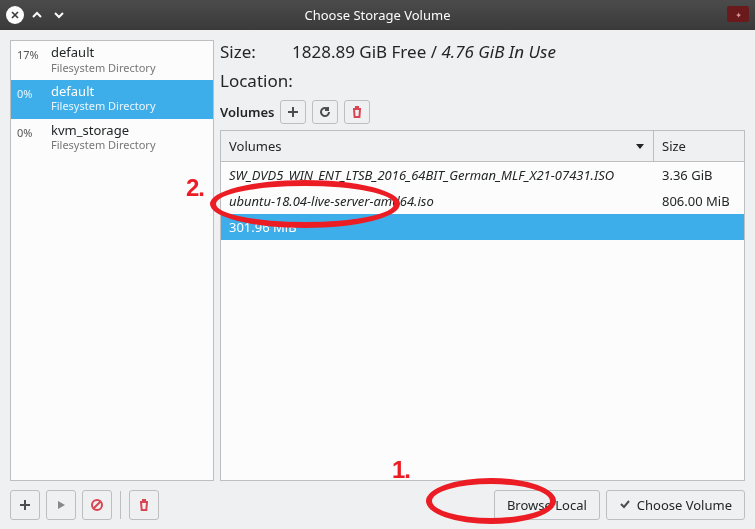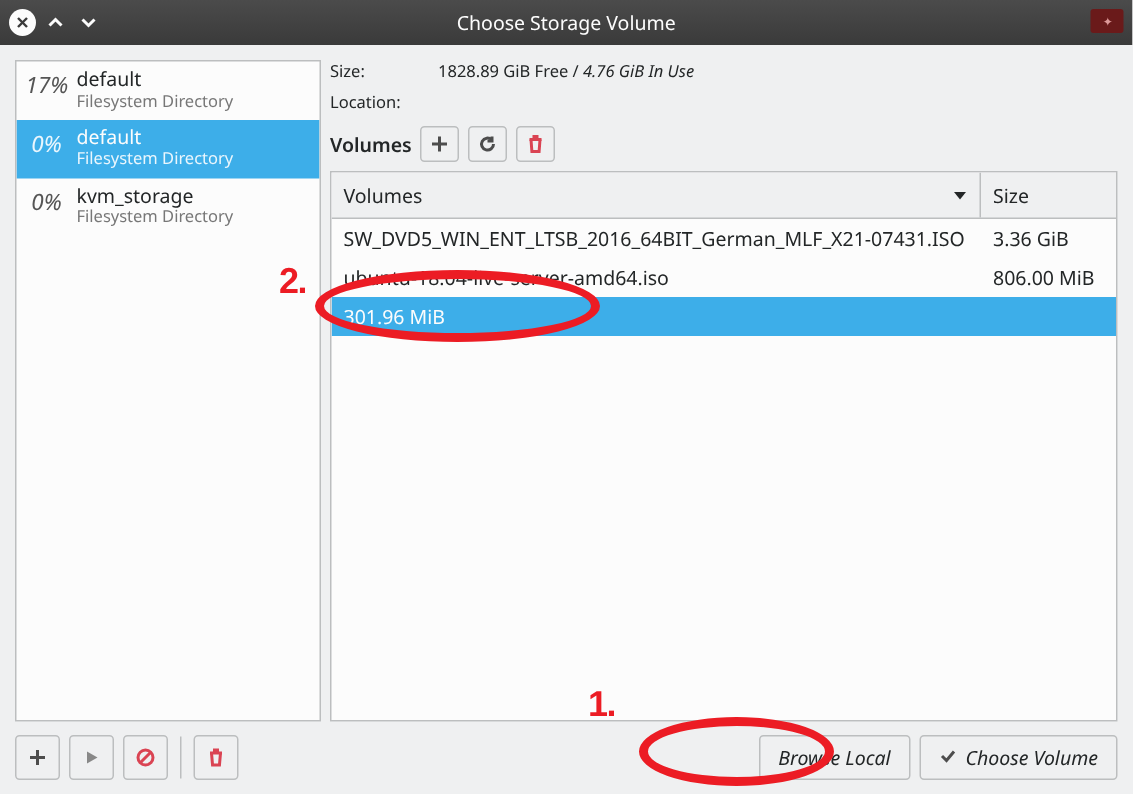--- a/index.html
+++ b/index.html
@@ -76,43 +76,42 @@
     padding: 4px 6px 6px 6px;
     gap: 6px;
     cursor: pointer;
     border-bottom: 0px solid transparent;
   }
   .pool-item.selected {
     background: #3daee9;
     color: #fcfcfc;
   }
   .pool-percent {
-    font-size: 15px;
+    font-size: 11px;
     width: 28px;
-    text-align: center;
+    text-align: left;
     color: #555;
     padding-top: 2px;
-    font-style: italic;
   }
   .pool-item.selected .pool-percent { color: #eaf6fd; }
   .pool-text { flex: 1; line-height: 1.2; }
   .pool-name { font-size: 13px; }
   .pool-sub { font-size: 11px; color: #777; }
   .pool-item.selected .pool-sub { color: #eaf6fd; }
 
   .content {
     flex: 1;
     display: flex;
     flex-direction: column;
     gap: 6px;
   }
   .info-row {
     display: flex;
     gap: 10px;
-    font-size: 11px;
+    font-size: 17px;
     align-items: center;
   }
   .info-label { width: 62px; }
   .info-value .used { font-style: italic; }
 
   .vol-header {
     display: flex;
     align-items: center;
     gap: 6px;
     margin-top: 2px;
@@ -152,21 +151,21 @@
   .vt-head .col.name { flex: 1; }
   .vt-head .col.size { width: 90px; text-align: right; }
   .vt-head .sort svg { width:10px; height:10px; fill:#232627; }
 
   .vt-body { flex: 1; overflow: auto; }
   .vt-row {
     display: flex;
     cursor: pointer;
   }
   .vt-row .cell { padding: 4px 8px; }
-  .vt-row .cell.name { flex: 1; white-space: nowrap; overflow: hidden; text-overflow: ellipsis; }
+  .vt-row .cell.name { flex: 1; white-space: nowrap; overflow: hidden; text-overflow: ellipsis; font-style: italic; }
   .vt-row .cell.size { width: 90px; }
   .vt-row.selected {
     background: #3daee9;
     color: #fcfcfc;
   }
 
   
   .bottombar {
     height: 48px;
     display: flex;
@@ -177,21 +176,20 @@
   .bottombar .spacer { flex: 1; }
   .btn {
     height: 30px;
     padding: 4px 12px;
     background: #eff0f1;
     border: 1px solid #bcbebf;
     border-radius: 3px;
     display: flex; align-items: center; gap: 6px;
     cursor: pointer;
     font-size: 13px;
-    font-style: italic;
   }
   .btn svg { width: 12px; height: 12px; stroke: #4d4d4d; fill: none; stroke-width: 2; }
   .btn .cancel-icon svg { stroke: #4d4d4d; }
   .square-btn {
     width: 30px; height: 30px;
     background: #eff0f1;
     border: 1px solid #bcbebf;
     border-radius: 3px;
     display: flex; align-items: center; justify-content: center;
     cursor: pointer;

